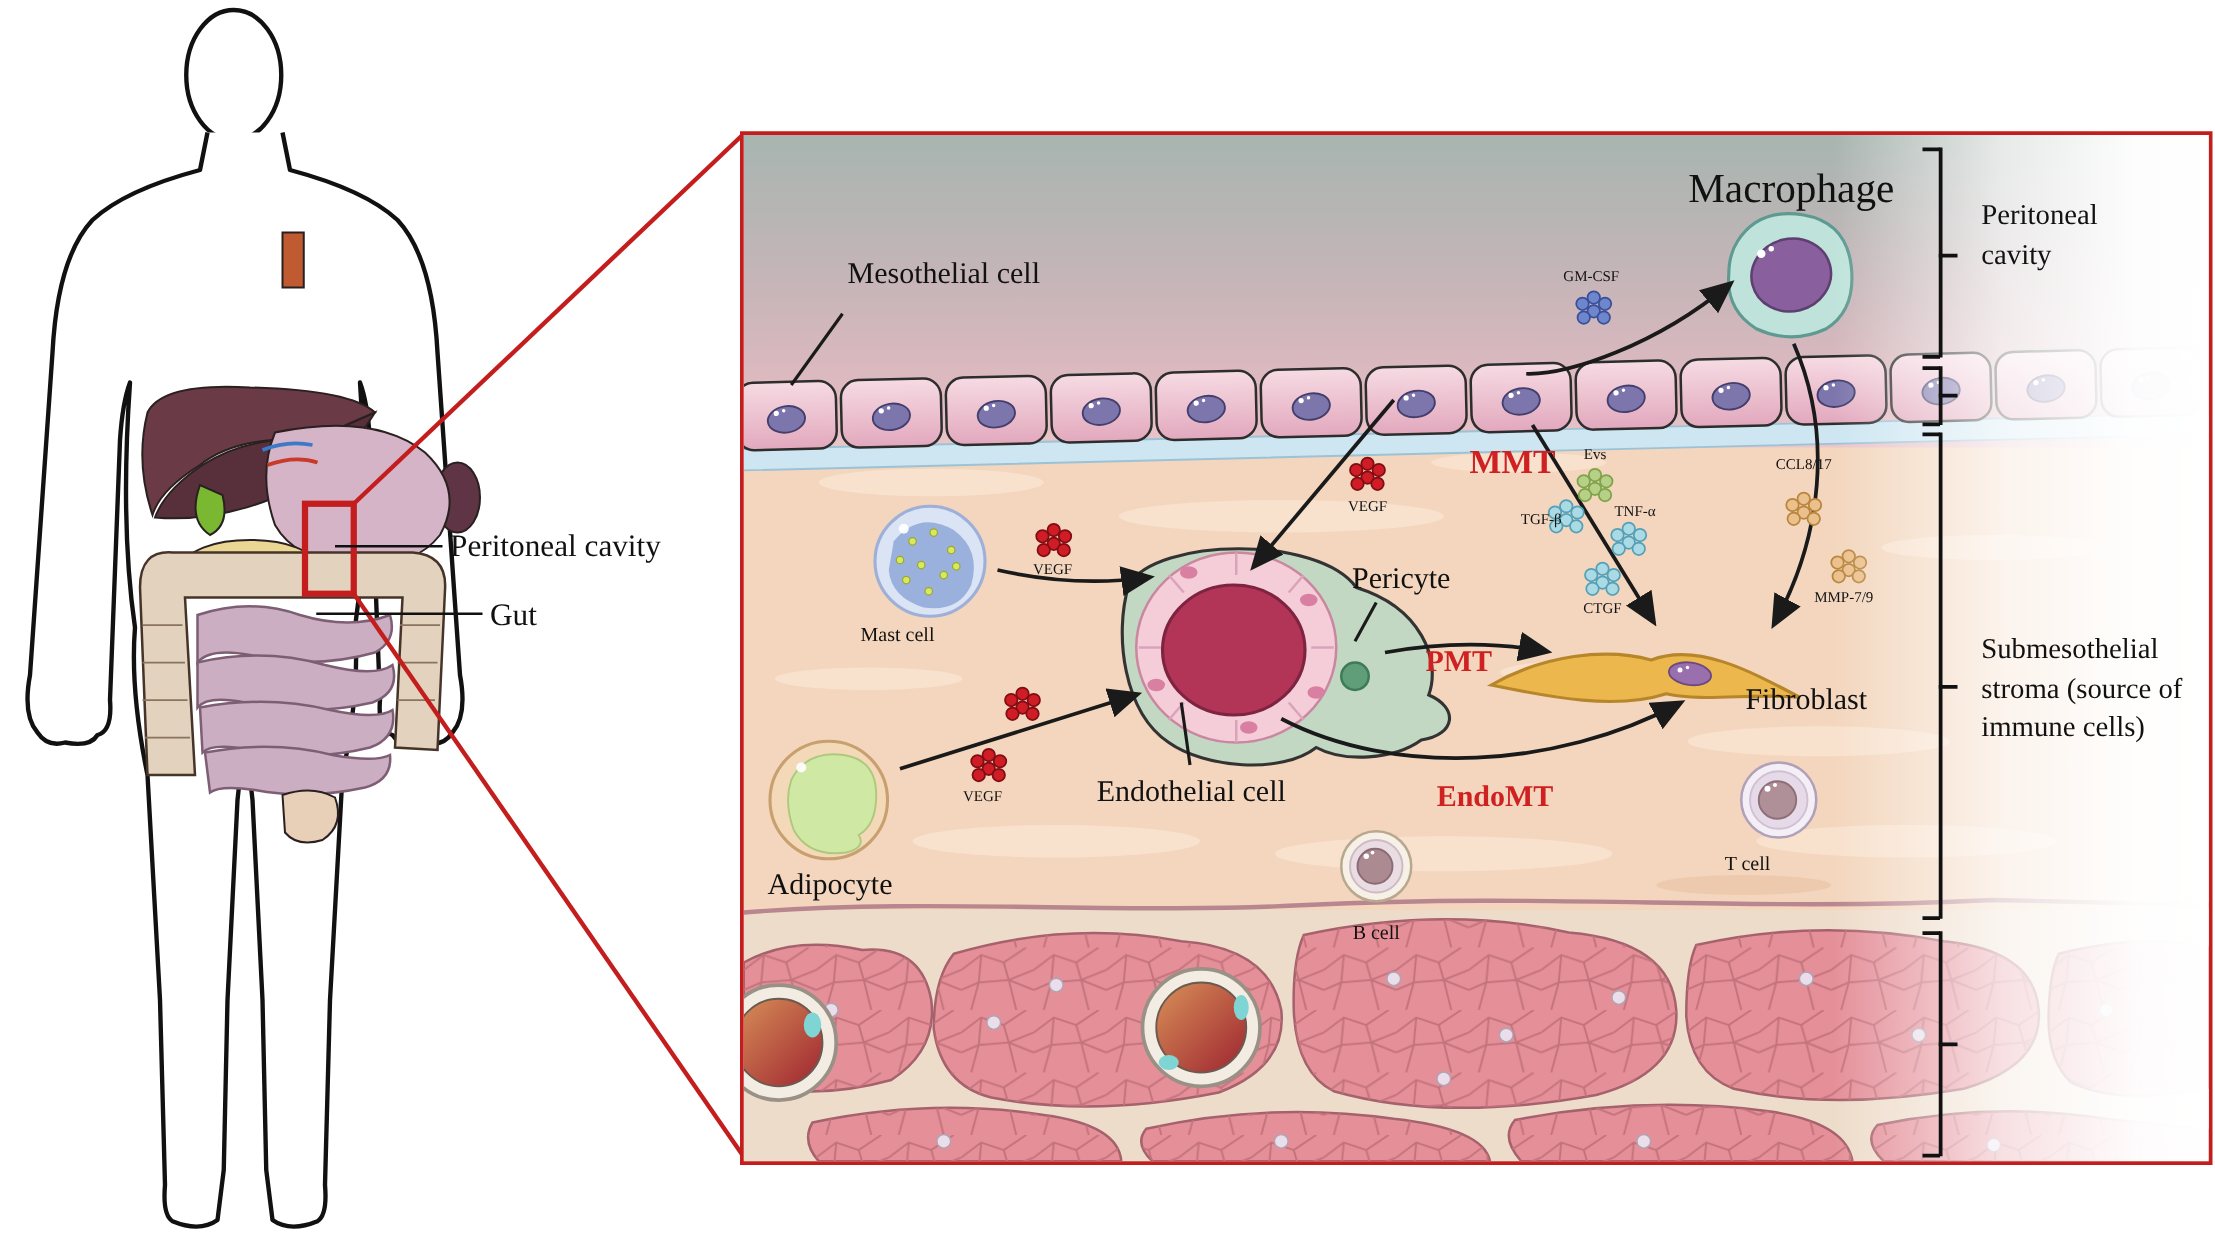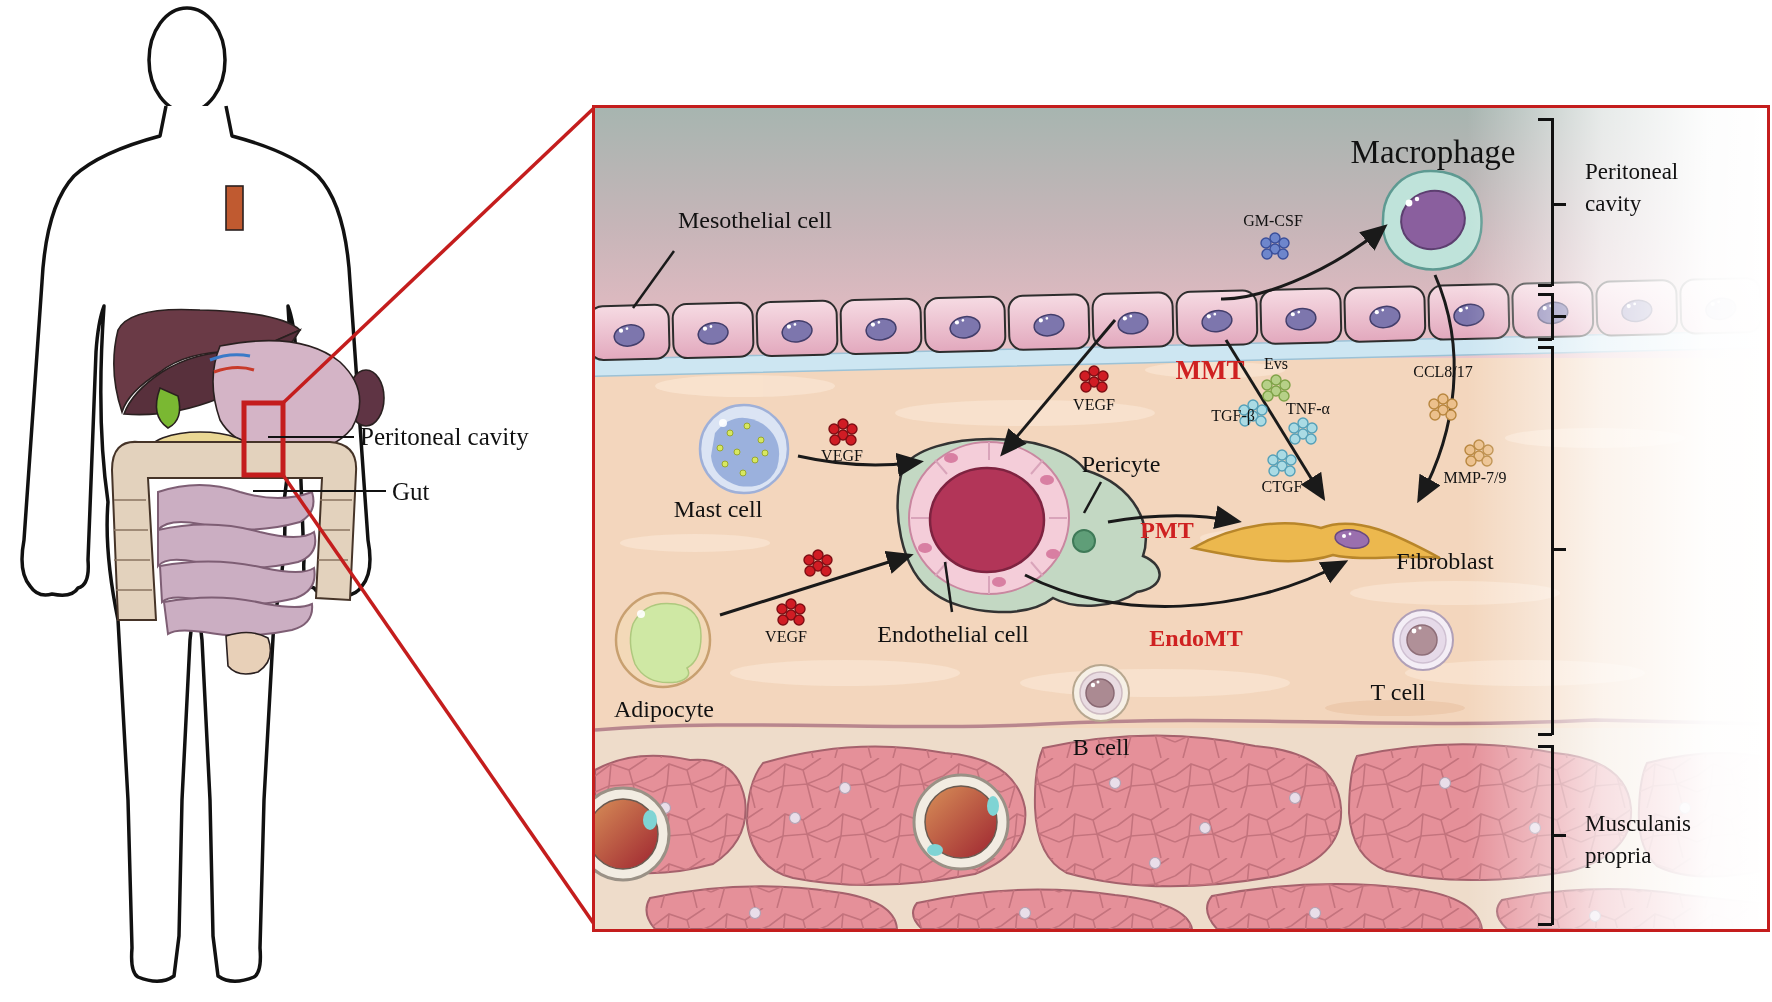--- a/index.html
+++ b/index.html
@@ -8,22 +8,22 @@
   svg text{font-family:"Liberation Serif","DejaVu Serif",serif;}
   .bgsvg{position:absolute;left:0;top:0;z-index:1;}
   .panel{position:absolute;left:592px;top:105px;width:1172px;height:821px;
          border:3px solid #c41d1d;box-sizing:content-box;overflow:hidden;z-index:2;background:#fff;}
   .panel-svg{position:absolute;left:0;top:0;z-index:1;}
   .fade{position:absolute;top:0;right:0;width:300px;height:100%;z-index:3;
         background:linear-gradient(to right, rgba(255,255,255,0) 0%, rgba(255,255,255,.72) 45%, rgba(255,255,255,.97) 80%, #fff 100%);}
   .labels{position:absolute;left:0;top:0;width:100%;height:100%;z-index:5;pointer-events:none;}
   .lab{position:absolute;transform:translate(-50%,-50%);white-space:nowrap;color:#111;}
   .lab.big{font-size:24px;}
-  .lab.med{font-size:24px;}
-  .lab.small{font-size:16px;}
+  .lab.med{font-size:16px;}
+  .lab.small{font-size:12px;}
   .lab.red{color:#cf2121;font-weight:600;}
   .layer-label{position:absolute;width:180px;font-size:23px;line-height:1.38;color:#111;}
   .bracket{position:absolute;z-index:4;}
   .br-line{position:absolute;width:2.5px;background:#111;left:0;top:0;}
   .br-tick{position:absolute;height:2.5px;background:#111;}
 </style>
 </head>
 <body>
 
 <div class="canvas">
@@ -354,16 +354,16 @@
       <div class="lab big" style="left:526px;top:356px;">Pericyte</div>
       <div class="lab big red" style="left:572px;top:422px;">PMT</div>
       <div class="lab big" style="left:358px;top:526px;">Endothelial cell</div>
       <div class="lab big red" style="left:601px;top:530px;text-align:right;">EndoMT</div>
       <div class="lab big" style="left:850px;top:453px;">Fibroblast</div>
       <div class="lab big" style="left:69px;top:601px;">Adipocyte</div>
       <div class="lab med" style="left:506px;top:639px;">B cell</div>
       <div class="lab med" style="left:803px;top:584px;">T cell</div>
 
       <div class="layer-label" style="left:990px;top:48px;width:150px;">Peritoneal cavity</div>
-      <div class="layer-label" style="left:990px;top:700px;width:150px;">Musculanis propria</div>
+      <div class="layer-label" style="left:990px;top:395px;width:172px;">Submesothelial stroma (source of immune cells)</div>
     </div>
   </div>
 </div>
 
 </body></html>

